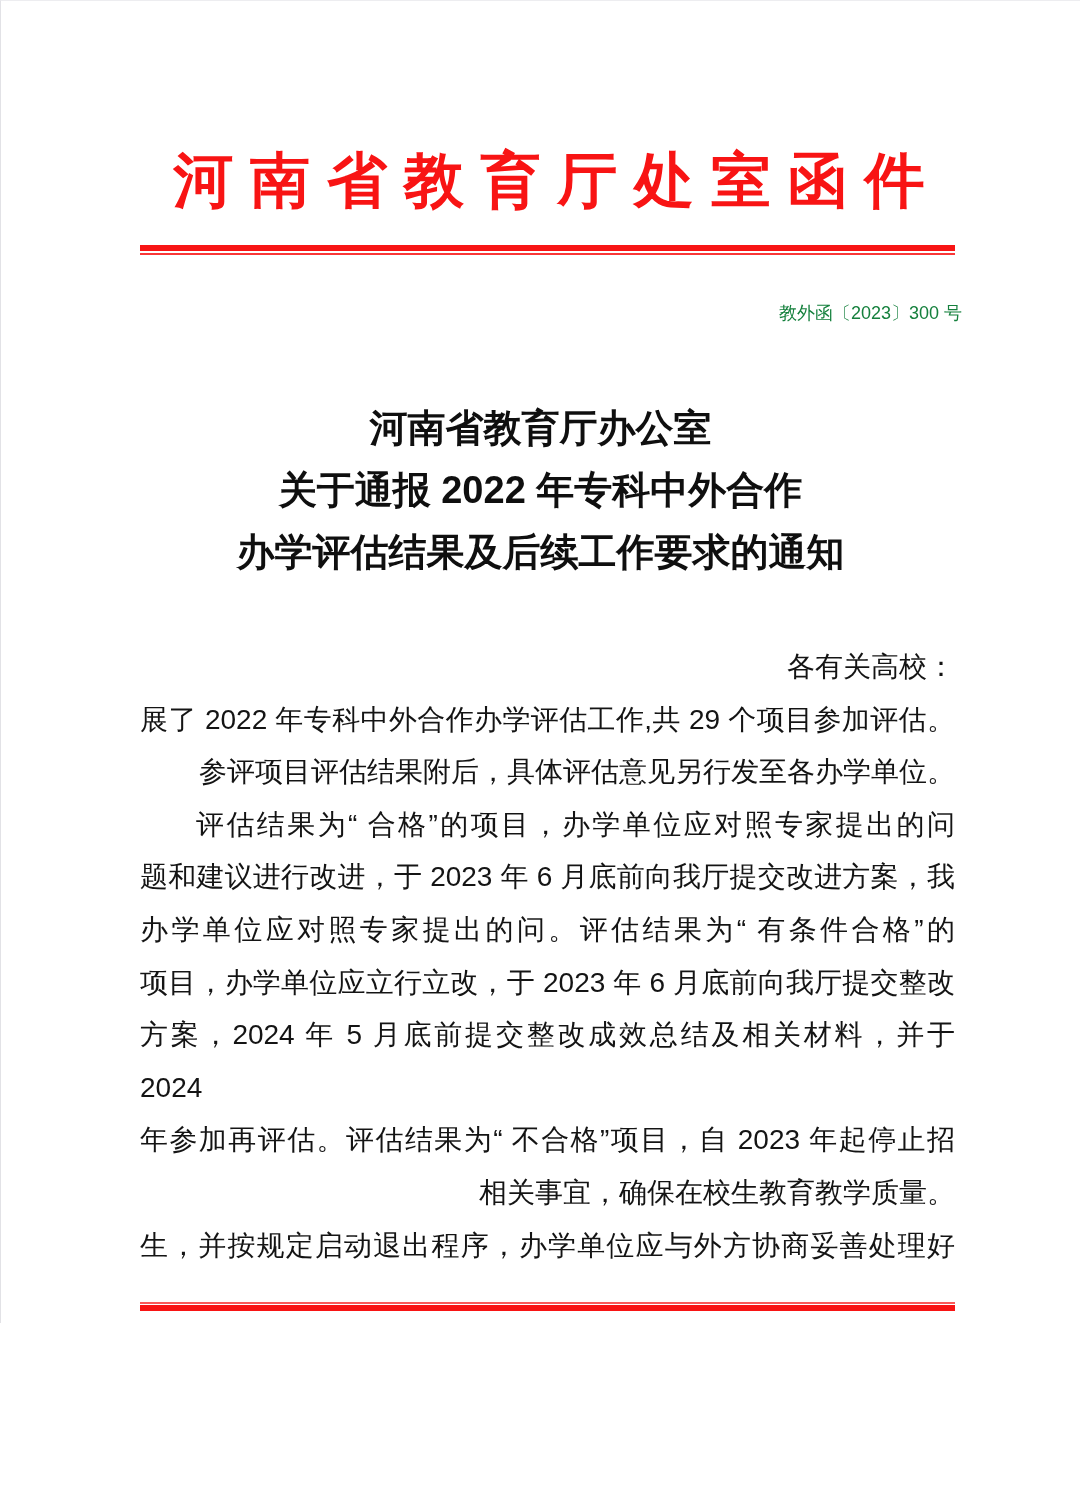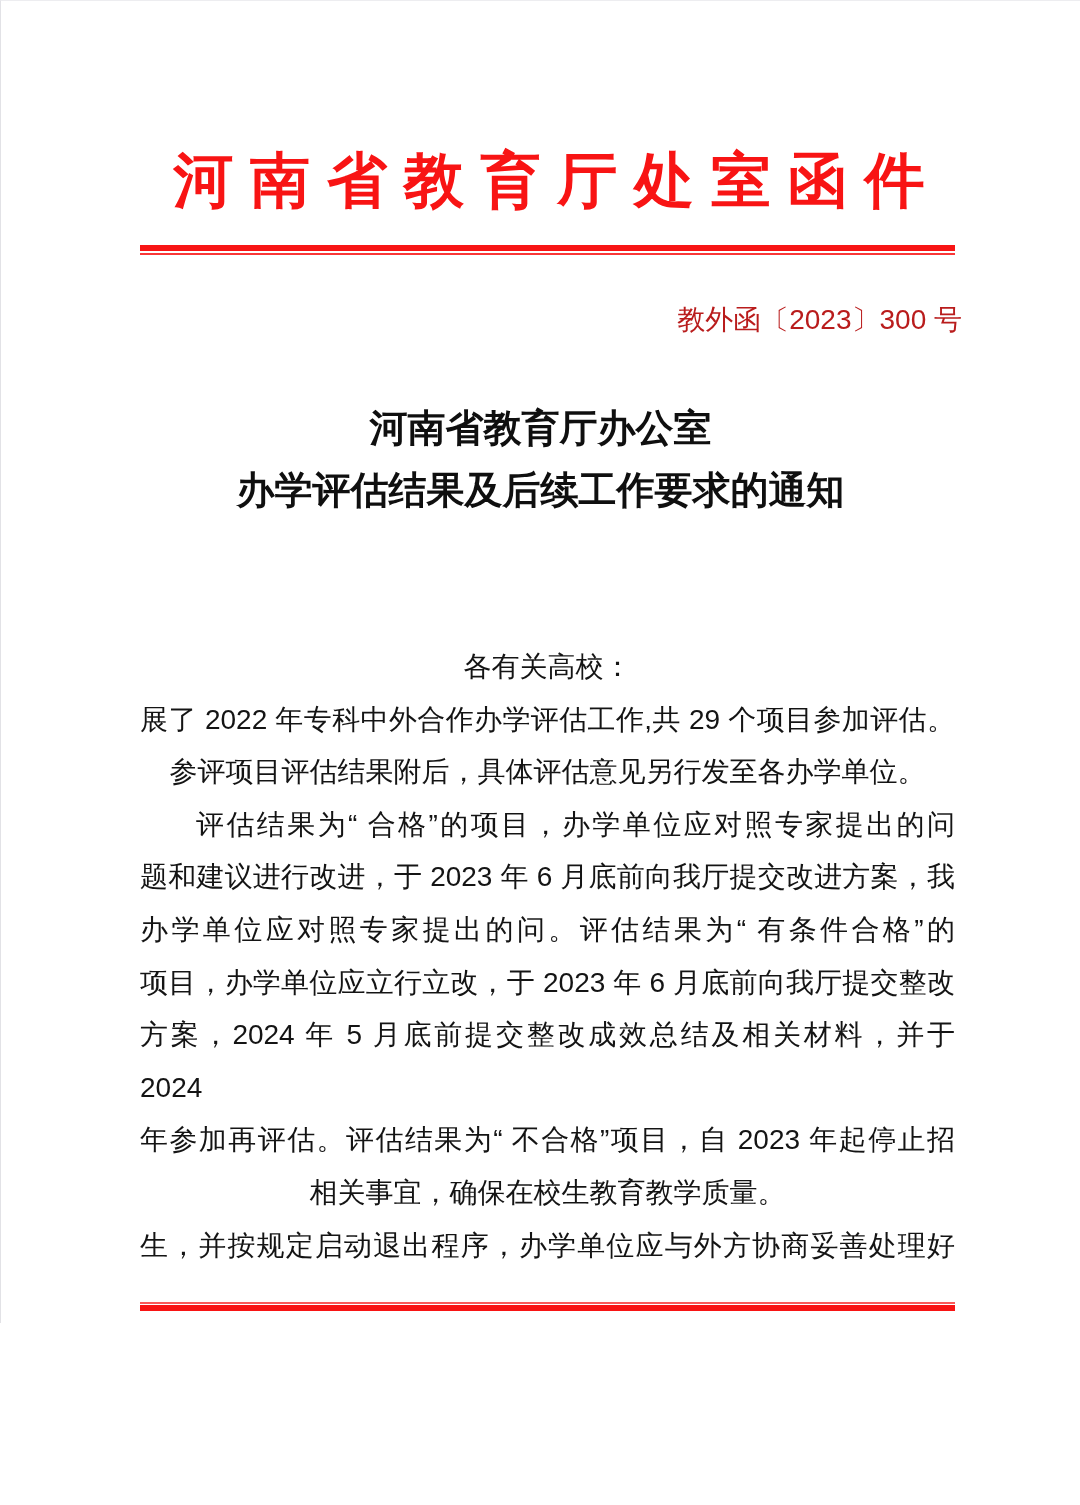--- a/index.html
+++ b/index.html
@@ -29,57 +29,58 @@
   .rule{position:absolute;left:139px;width:815px;}
   .rule div{width:100%;}
   .rule-top{top:244px;}
   .rule-top .rule-thick{height:6px;background:var(--red);}
   .rule-top .rule-thin{height:2px;background:var(--red);margin-top:2px;opacity:.85;}
   .rule-bottom{top:1301px;}
   .rule-bottom .rule-thin{height:2px;background:var(--red);opacity:.7;}
   .rule-bottom .rule-thick{height:6px;background:var(--red);margin-top:1px;}
   .doc-number{
     position:absolute;top:300px;right:118px;
-    font-size:28px;color:#b91c1c;
+    font-size:18px;color:#15803d;
     white-space:nowrap;
   }
   .doc-title{
     position:absolute;top:396px;left:0;width:100%;
     text-align:center;
     font-size:38px;font-weight:600;
     line-height:62px;
     color:#0f0f0f;
   }
   .body-block{
     position:absolute;top:640px;left:139px;width:815px;
     font-size:28px;color:#141414;
   }
   .bodyline{
     line-height:52.6px;
-    text-align:center;
+    text-align:right;
   }
   .indent{text-indent:2em;}
   .stretch{text-align:justify;text-align-last:justify;}
 </style>
 </head>
 <body>
 
 <div class="page">
 
   <div class="letterhead">河南省教育厅处室函件</div>
 
   <div class="rule rule-top">
     <div class="rule-thick"></div>
     <div class="rule-thin"></div>
   </div>
 
   <div class="doc-number">教外函〔2023〕300 号</div>
 
   <div class="doc-title">
     <div class="doc-title-line">河南省教育厅办公室</div>
+    <div class="doc-title-line">关于通报 2022 年专科中外合作</div>
     <div class="doc-title-line">办学评估结果及后续工作要求的通知</div>
   </div>
 
   <div class="body-block">
     <div class="bodyline">各有关高校：</div>
     <div class="bodyline stretch">展了 2022 年专科中外合作办学评估工作,共 29 个项目参加评估。</div>
     <div class="bodyline">参评项目评估结果附后，具体评估意见另行发至各办学单位。</div>
     <div class="bodyline indent stretch">评估结果为“ 合格”的项目，办学单位应对照专家提出的问</div>
     <div class="bodyline stretch">题和建议进行改进，于 2023 年 6 月底前向我厅提交改进方案，我</div>
     <div class="bodyline stretch">办学单位应对照专家提出的问。评估结果为“ 有条件合格”的</div>

